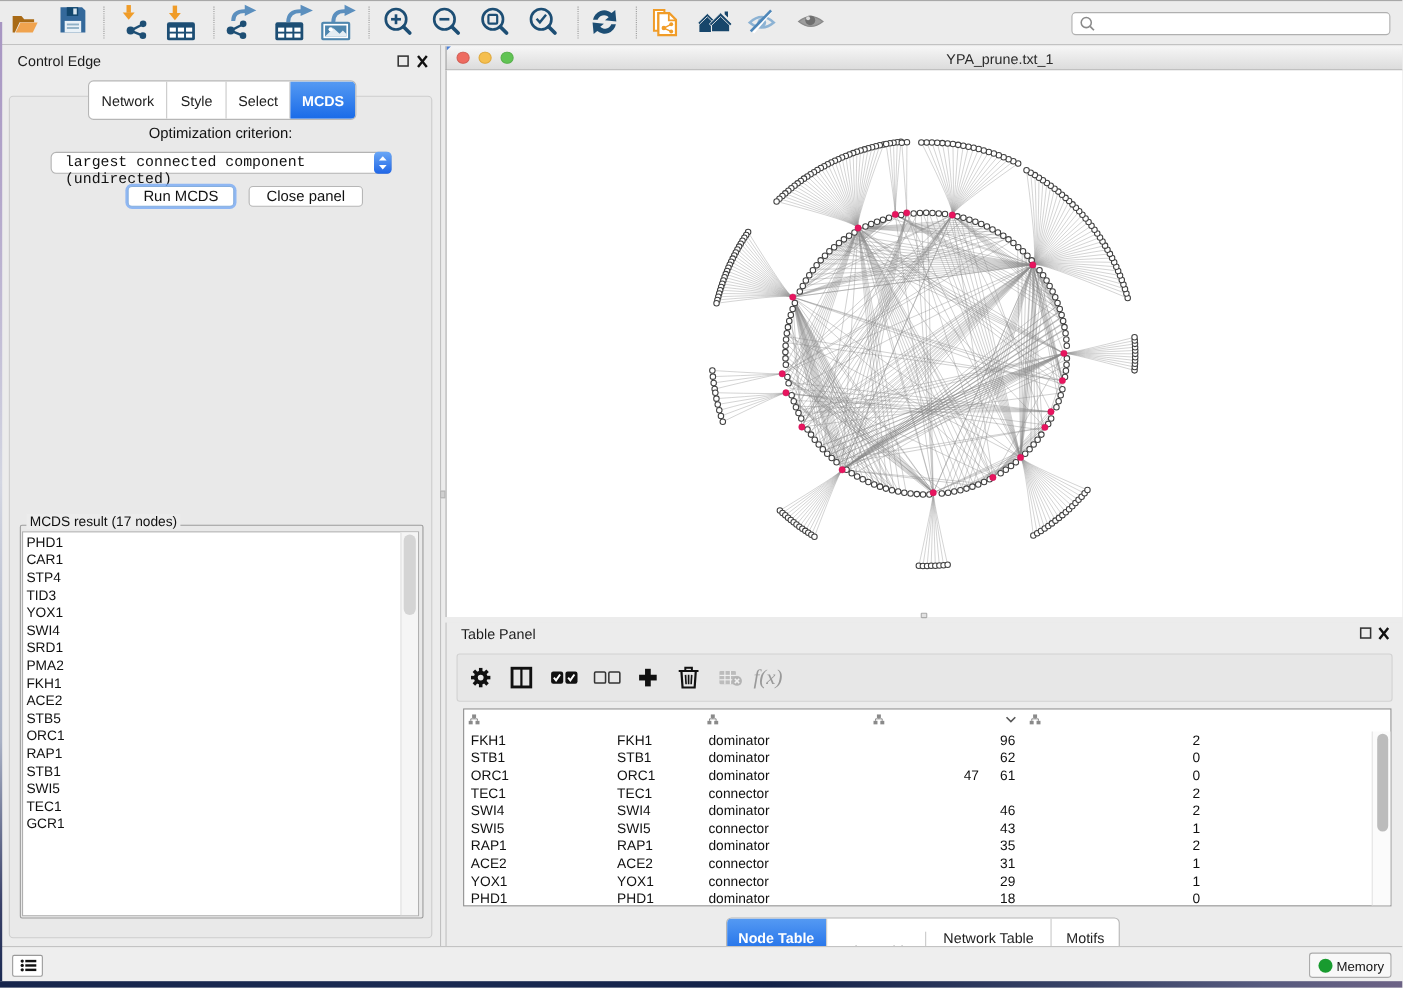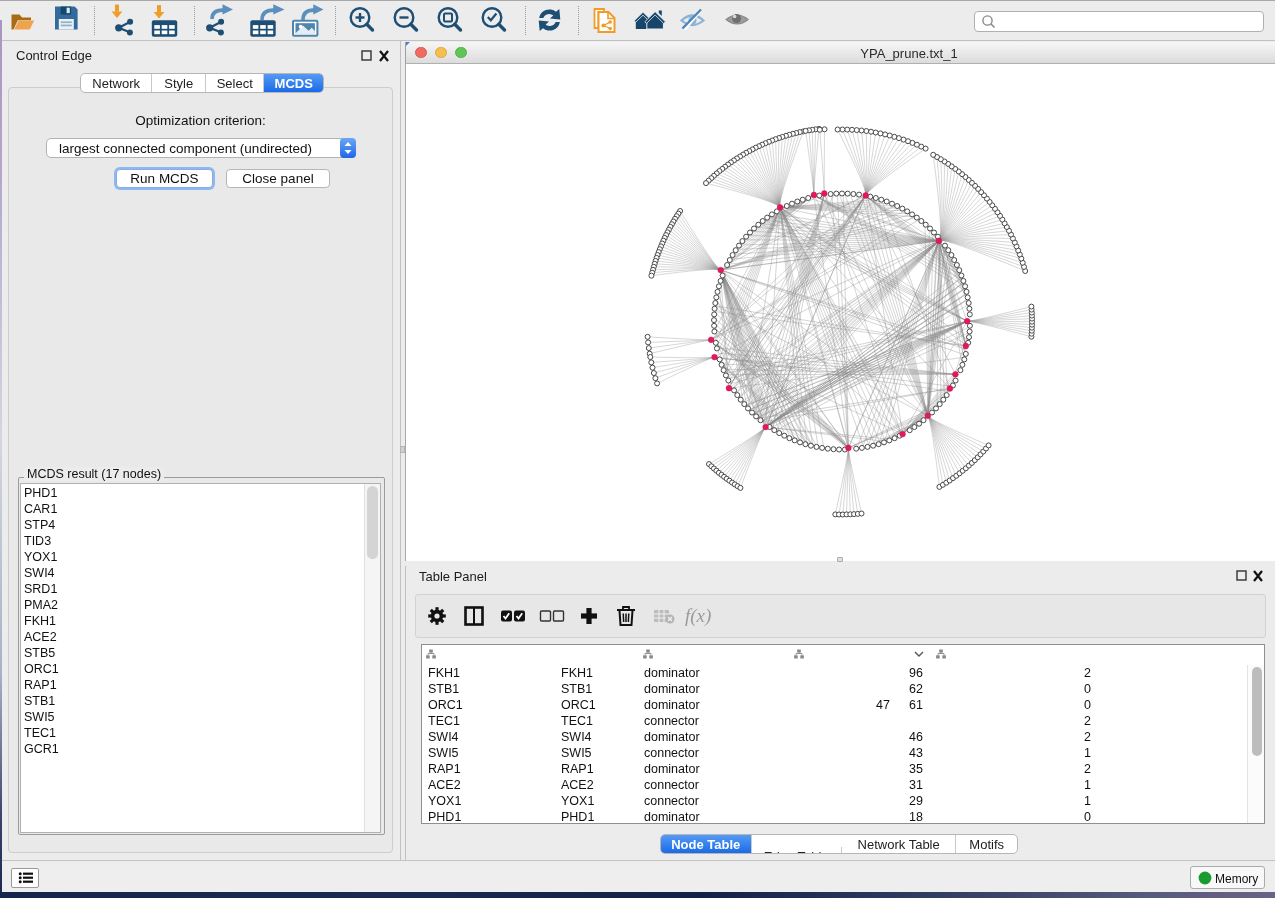--- a/index.html
+++ b/index.html
@@ -10,29 +10,29 @@
 #toolbar{left:0;top:0;width:1275px;height:41px;background:#ececec;
  border-top:1px solid #a8a8a8;border-bottom:1px solid #c2c2c2;box-sizing:border-box;}
 .tsep{position:absolute;top:6px;height:29px;width:0;border-left:1px dotted #9a9a9a;}
 #searchbox{position:absolute;left:974px;top:11px;width:290px;height:21px;background:#fff;
  border:1px solid #b0b0b0;border-radius:4px;box-sizing:border-box;}
 
 #cpanel{left:0;top:41px;width:401px;height:819px;background:#ececec;border-right:1px solid #c0c0c0;box-sizing:border-box;}
 #cp-title{position:absolute;left:16px;top:48px;font-size:13px;color:#1c1c1c;}
 #cp-inset{position:absolute;left:8px;top:87px;width:385px;height:766px;background:#e9e9e9;
  border:1px solid #cdcdcd;border-radius:4px;box-sizing:border-box;}
-.seg{position:absolute;display:flex;height:20px;border:1px solid #b6b6b6;border-radius:5px;
+.seg{position:absolute;display:flex;height:36px;border:1px solid #b6b6b6;border-radius:5px;
  background:#fff;box-sizing:border-box;overflow:hidden;font-size:13px;color:#222;}
 .seg>div{display:flex;align-items:center;justify-content:center;height:100%;
  border-right:1px solid #c9c9c9;box-sizing:border-box;}
 .seg>div:last-child{border-right:none;}
 .seg .sel{background:linear-gradient(#559af3,#1a6be8);color:#fff;font-weight:bold;}
 #opt-label{position:absolute;left:0;top:113px;width:401px;text-align:center;font-size:13.5px;color:#111;}
 #dropdown{position:absolute;left:46px;top:138px;width:310px;height:20px;background:#fff;
- border:1px solid #b3b3b3;border-radius:5px;box-sizing:border-box;}
+ border:1px solid #b3b3b3;border-radius:5px;box-sizing:border-box;font-family:Liberation Mono, monospace;}
 #dd-text{position:absolute;left:12px;top:1.5px;font-size:13.5px;color:#111;}
 #dd-cap{position:absolute;right:-1px;top:-1px;width:16px;height:20px;
  background:linear-gradient(#6aa7f6,#2066e6);border-radius:4px;}
 .btn{position:absolute;height:19px;background:#fff;border:1px solid #b6b6b6;border-radius:4px;
  box-sizing:border-box;font-size:13.5px;color:#111;display:flex;align-items:center;justify-content:center;margin-left:22px;}
 #run-btn{left:94px;top:169px;width:97px;border-color:#85aede;
  box-shadow:0 0 0 2px rgba(120,170,245,.8);}
 #close-btn{left:204px;top:169px;width:104px;}
 #fieldset{position:absolute;left:18px;top:477px;width:367px;height:358px;
  border:1px solid #9c9c9c;border-radius:2px;box-sizing:border-box;}

